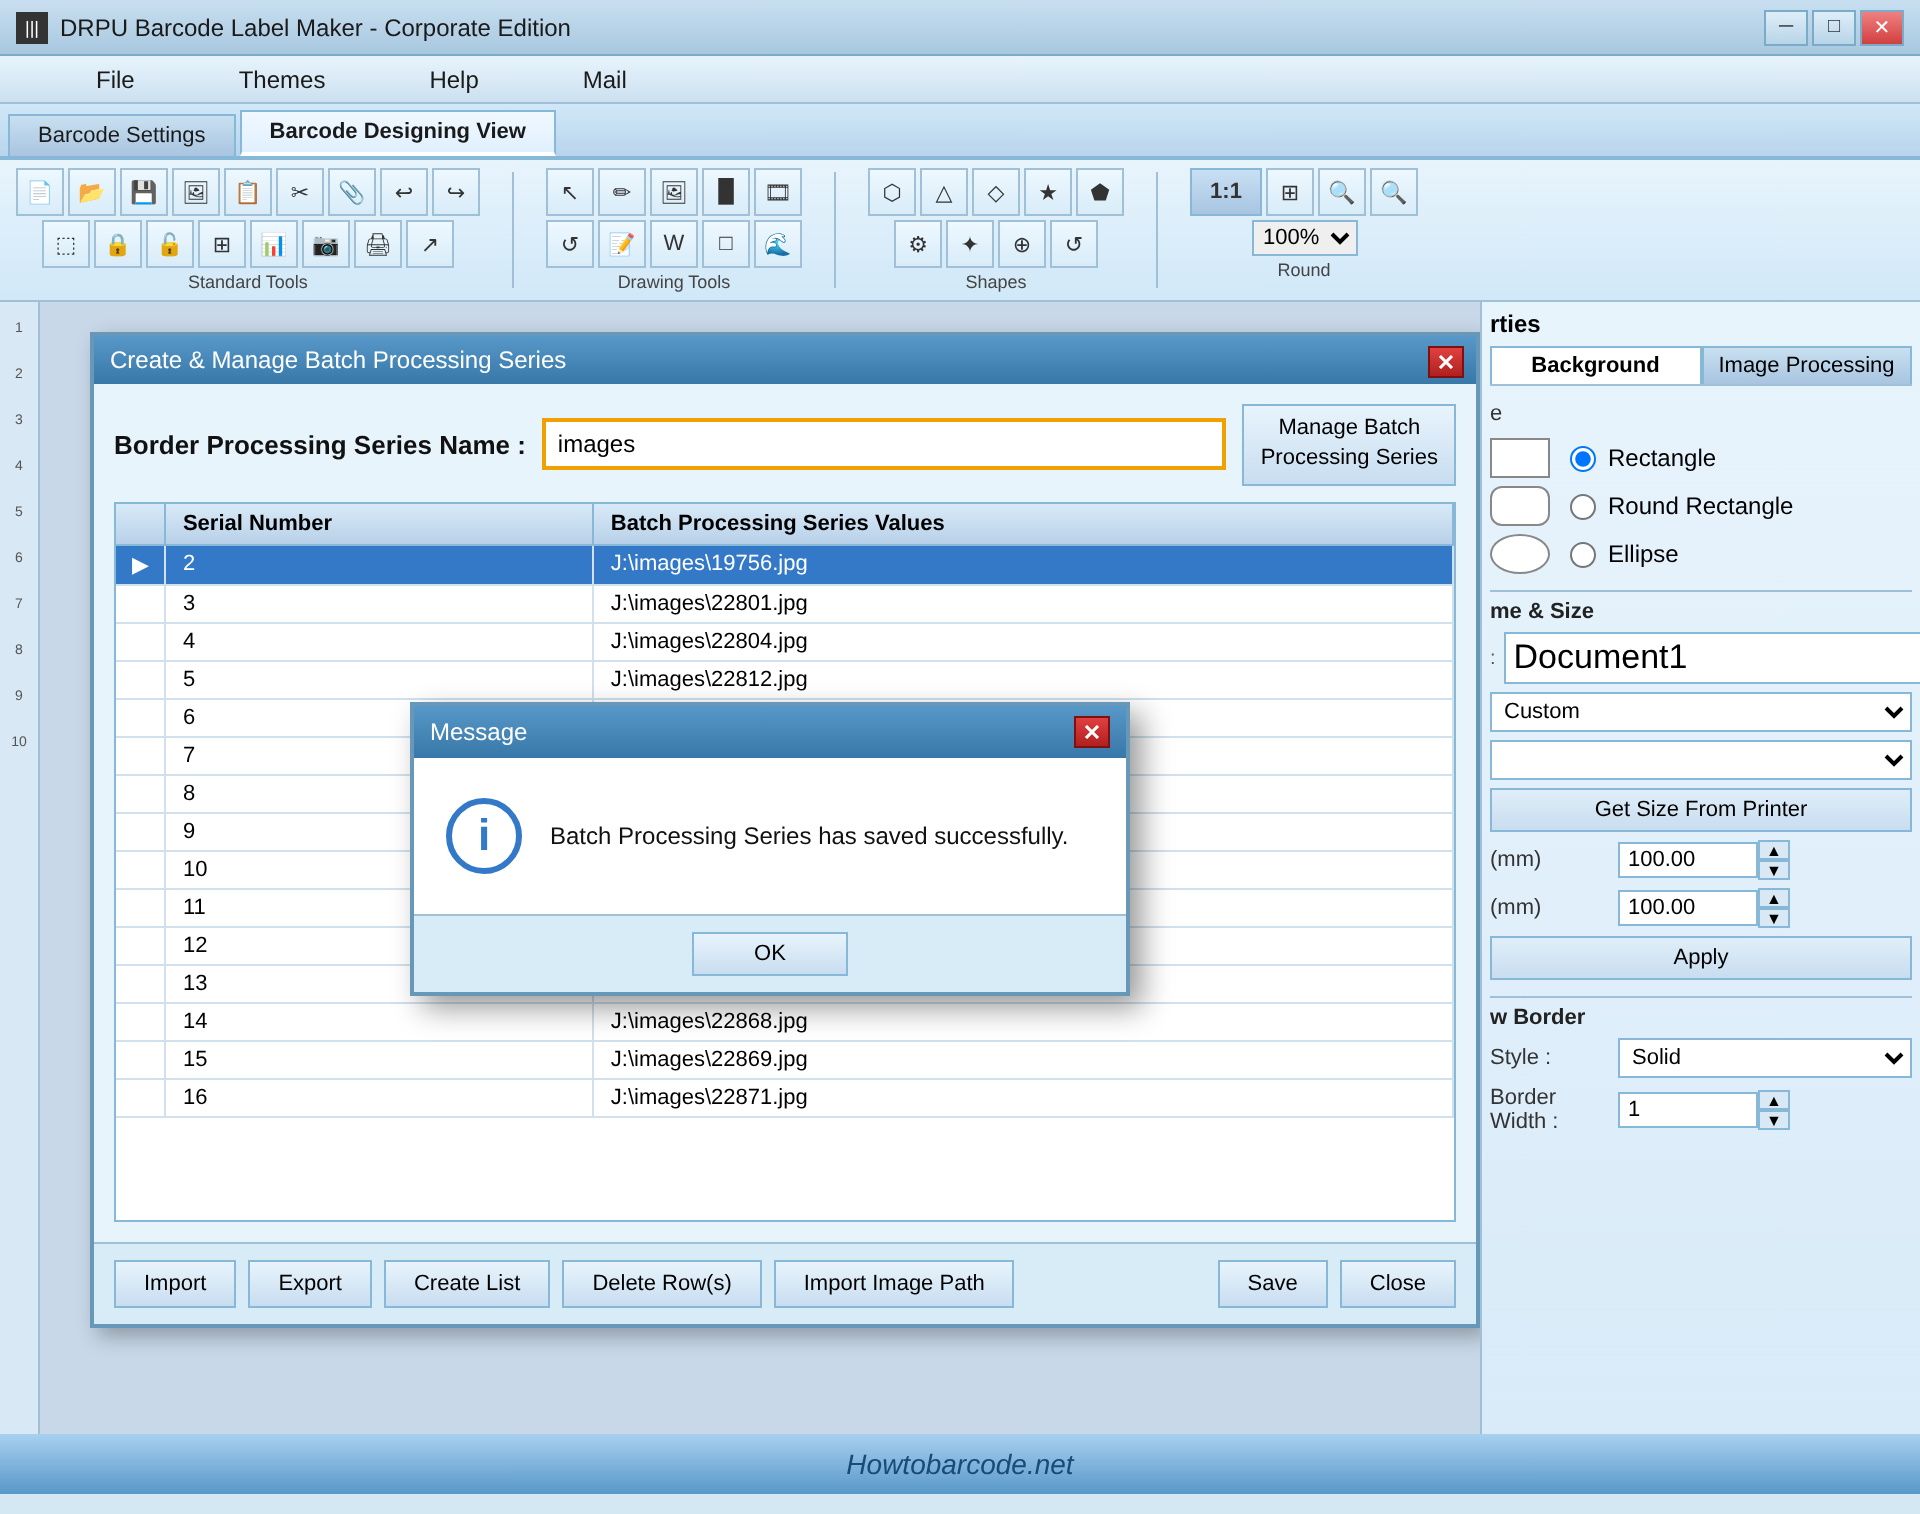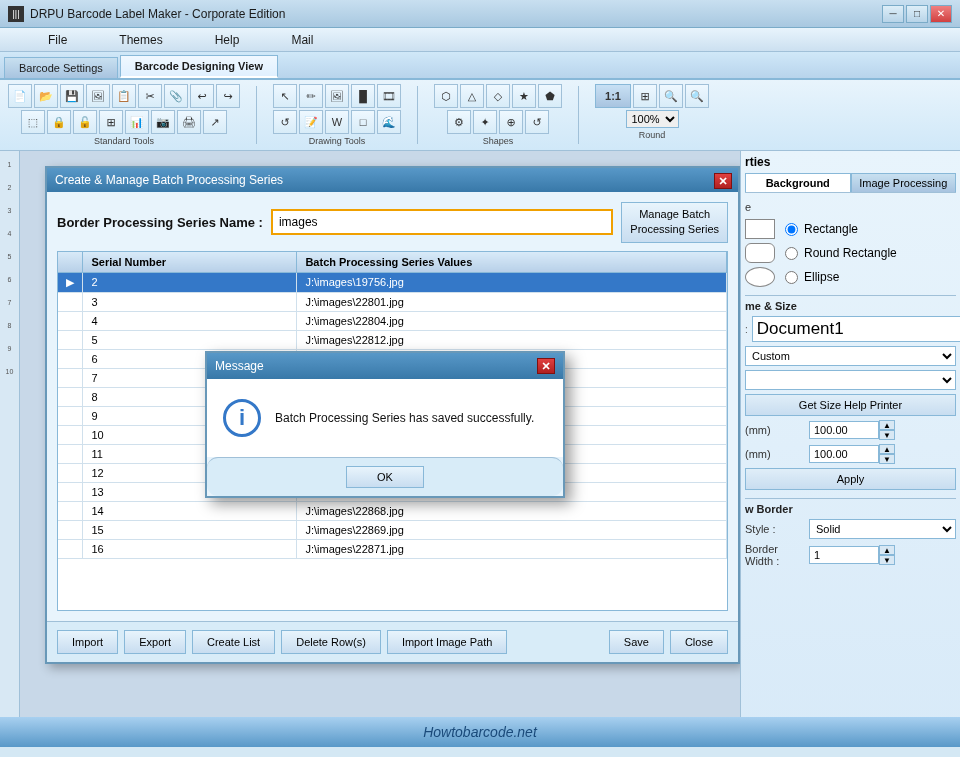--- a/index.html
+++ b/index.html
@@ -295,21 +295,20 @@
       font-size: 22px; font-weight: bold; color: #3478c8;
       flex-shrink: 0;
     }
     .msg-text { font-size: 12px; color: #111; }
     .msg-footer {
       background: #d8ecf8;
       padding: 8px;
       display: flex;
       justify-content: center;
       border-top: 1px solid #a0c0d8;
-      border-radius: 11px;
     }
     .ok-btn {
       padding: 4px 30px;
       background: linear-gradient(to bottom, #e8f4fc, #c8ddf0);
       border: 1px solid #88b8d8;
       cursor: pointer;
       font-size: 11px;
     }
 
     
@@ -636,21 +635,21 @@
         <option>Custom</option>
         <option>A4</option>
         <option>Letter</option>
       </select>
     </div>
     <div style="margin-bottom:4px;">
       <select class="prop-select" style="width:100%;">
         <option></option>
       </select>
     </div>
-    <button class="big-btn">Get Size Help Printer</button>
+    <button class="big-btn">Get Size From Printer</button>
 
     <div class="prop-row">
       <span class="prop-label">(mm)</span>
       <div class="spin-row">
         <input class="spin-input" type="text" value="100.00" style="">
         <div class="spin-btns">
           <div class="spin-btn">▲</div>
           <div class="spin-btn">▼</div>
         </div>
       </div>

